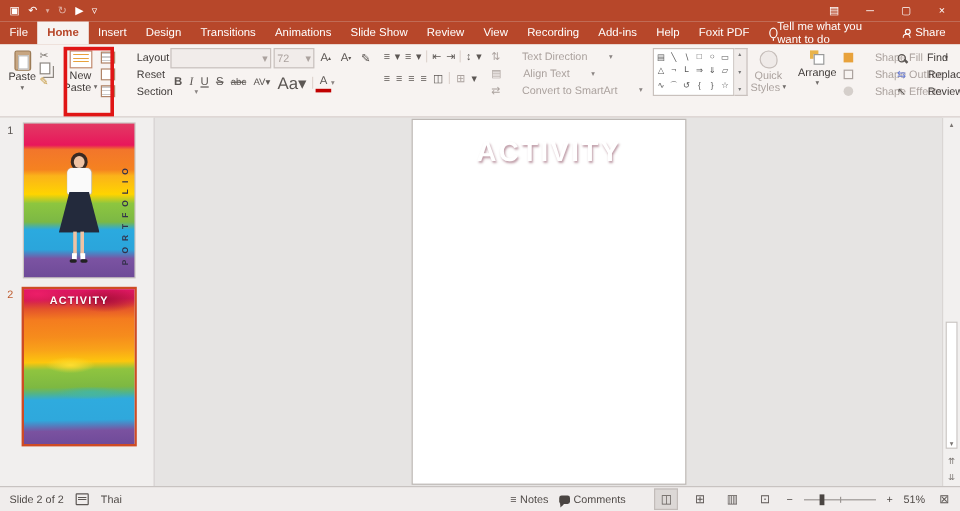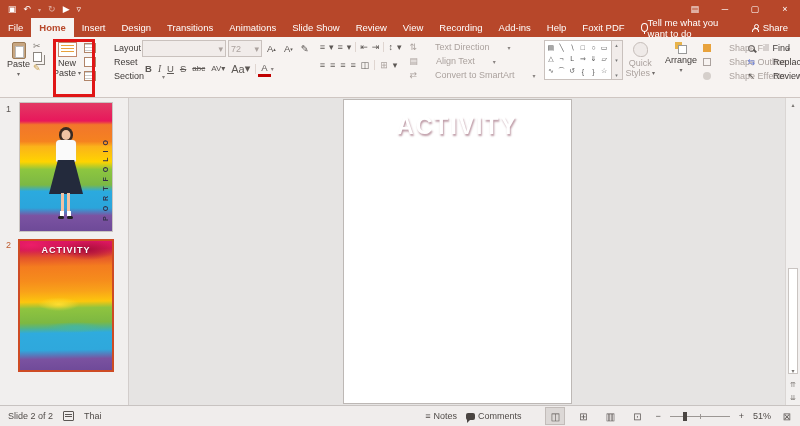--- a/index.html
+++ b/index.html
@@ -237,21 +237,21 @@
         <div style="display:flex;align-items:center">
           <span class="fbtn" style="font-weight:bold">B</span>
           <span class="fbtn" style="font-style:italic;font-family:'Liberation Serif',serif">I</span>
           <span class="fbtn" style="text-decoration:underline">U</span>
           <span class="fbtn" style="text-decoration:line-through">S</span>
           <span class="fbtn" style="font-size:8px;text-decoration:line-through">abc</span>
           <span class="fbtn" style="font-size:8px">
               <span>AV</span>
               <span class="caret">▾</span>
             </span>
-          <span class="fbtn" style="font-size:11px">
+          <span class="fbtn" style="font-size:14px">
               <span>Aa</span>
               <span class="caret">▾</span>
             </span>
           <span class="vsep" style="height:10px;margin:0 2px"></span>
           <span class="fbtn fico-color">
               <span>A</span>
             </span>
           <span class="caret" style="font-size:6px;color:#8a8482">▾</span>
         </div>
       </div>

